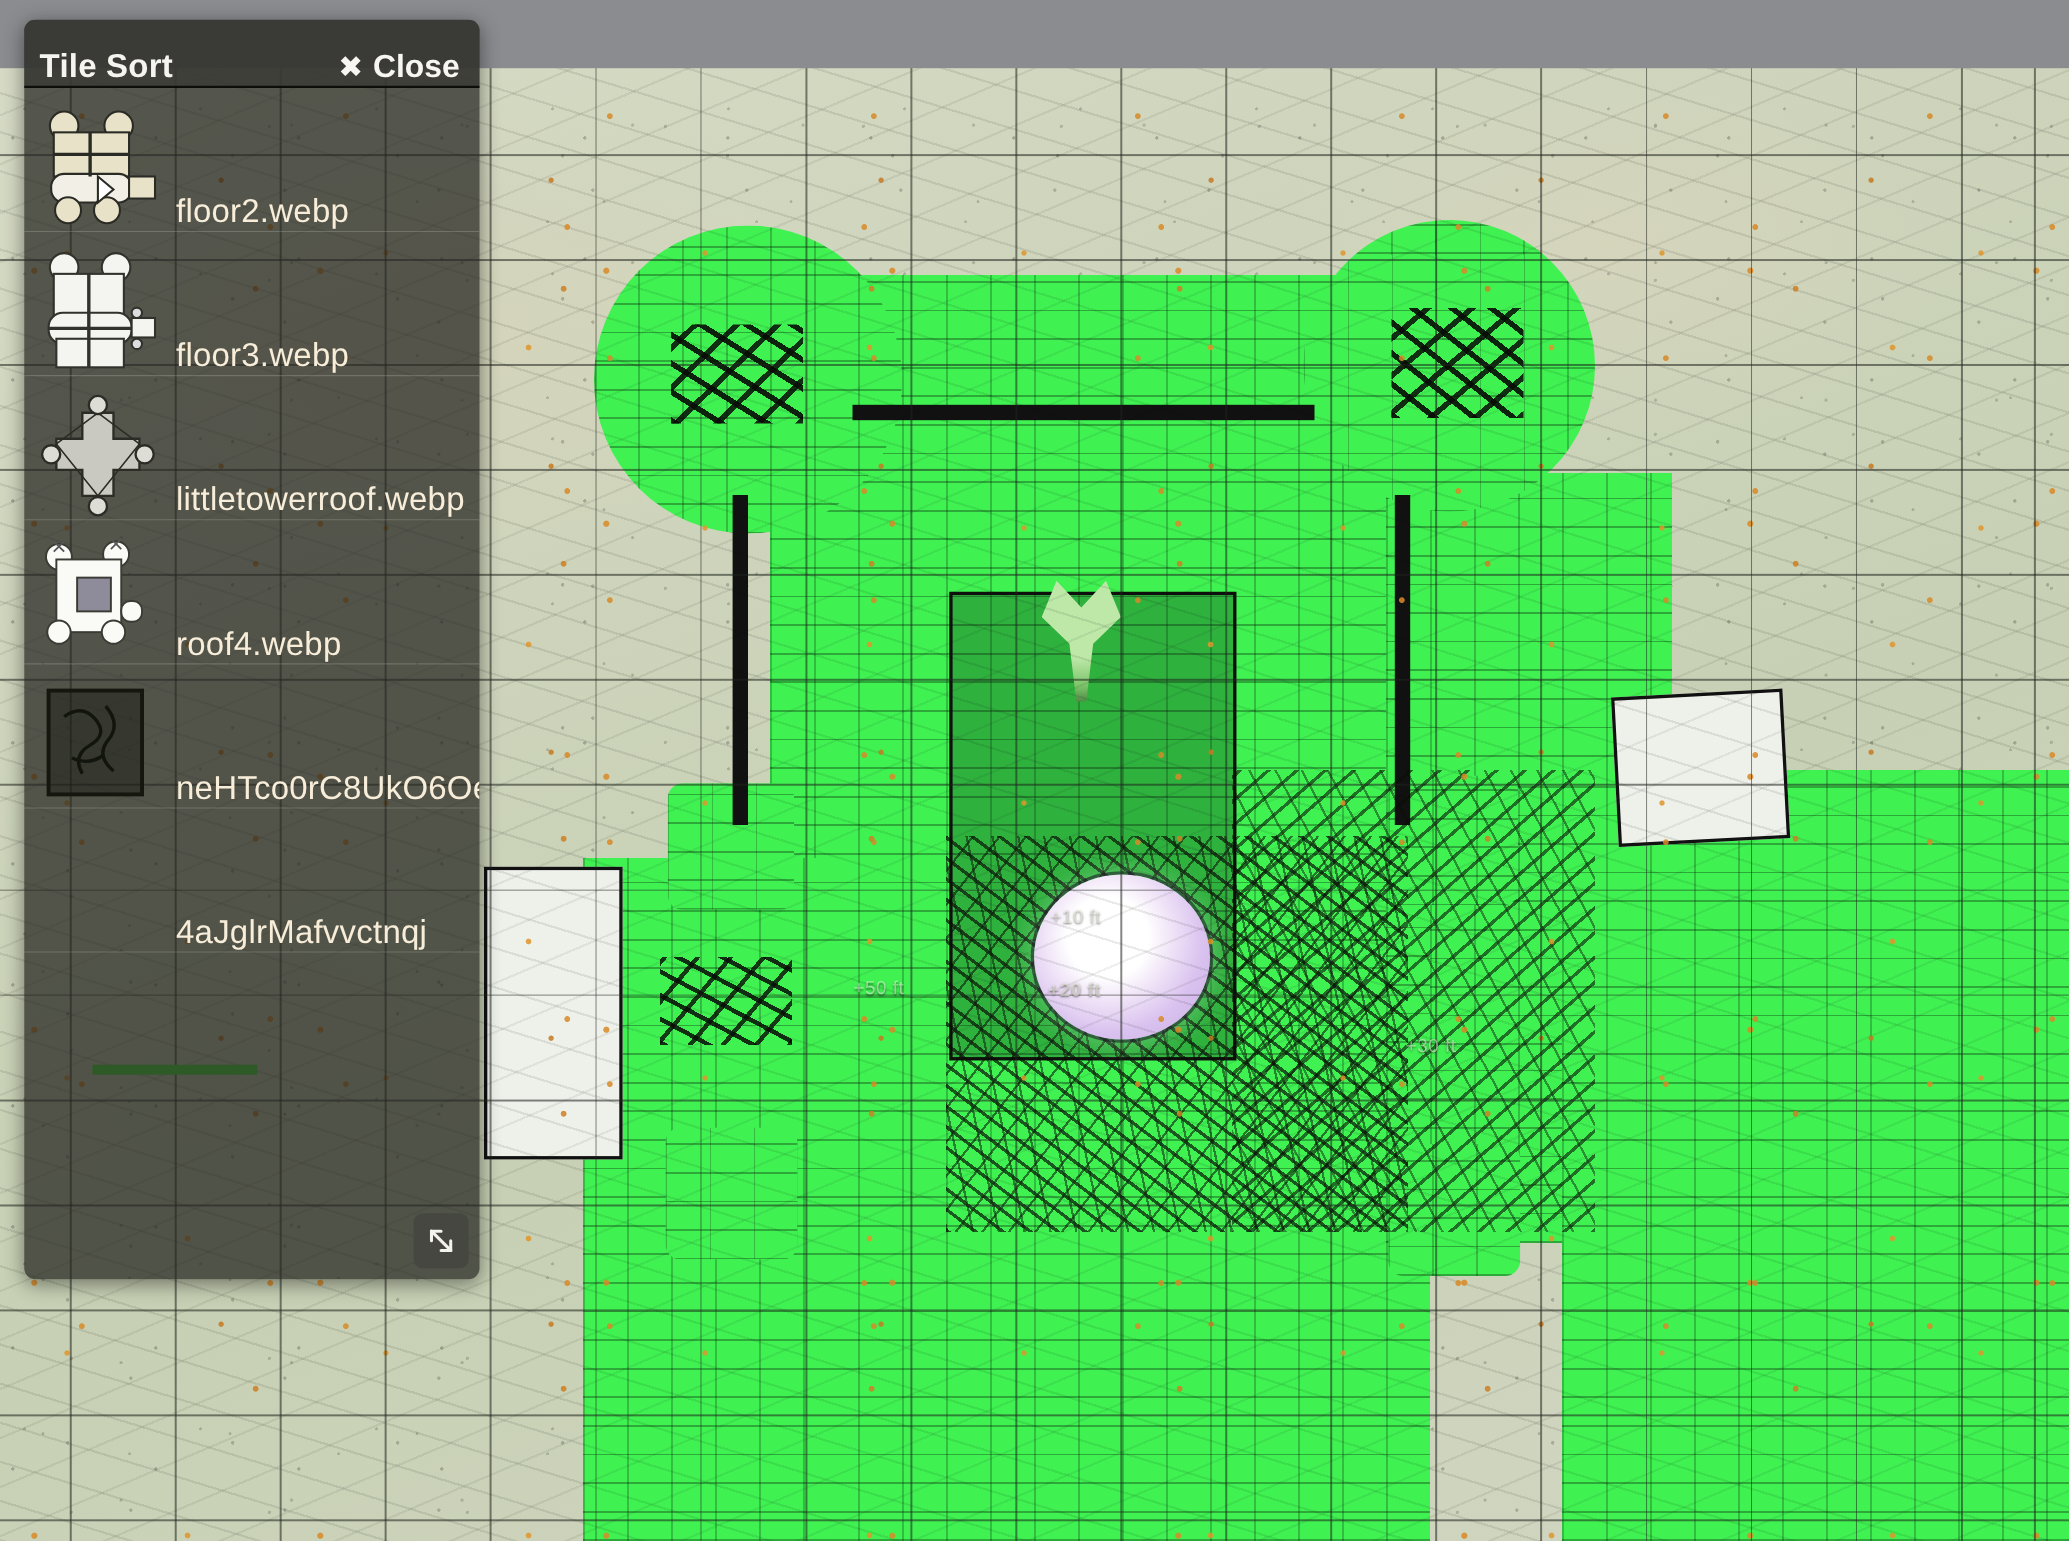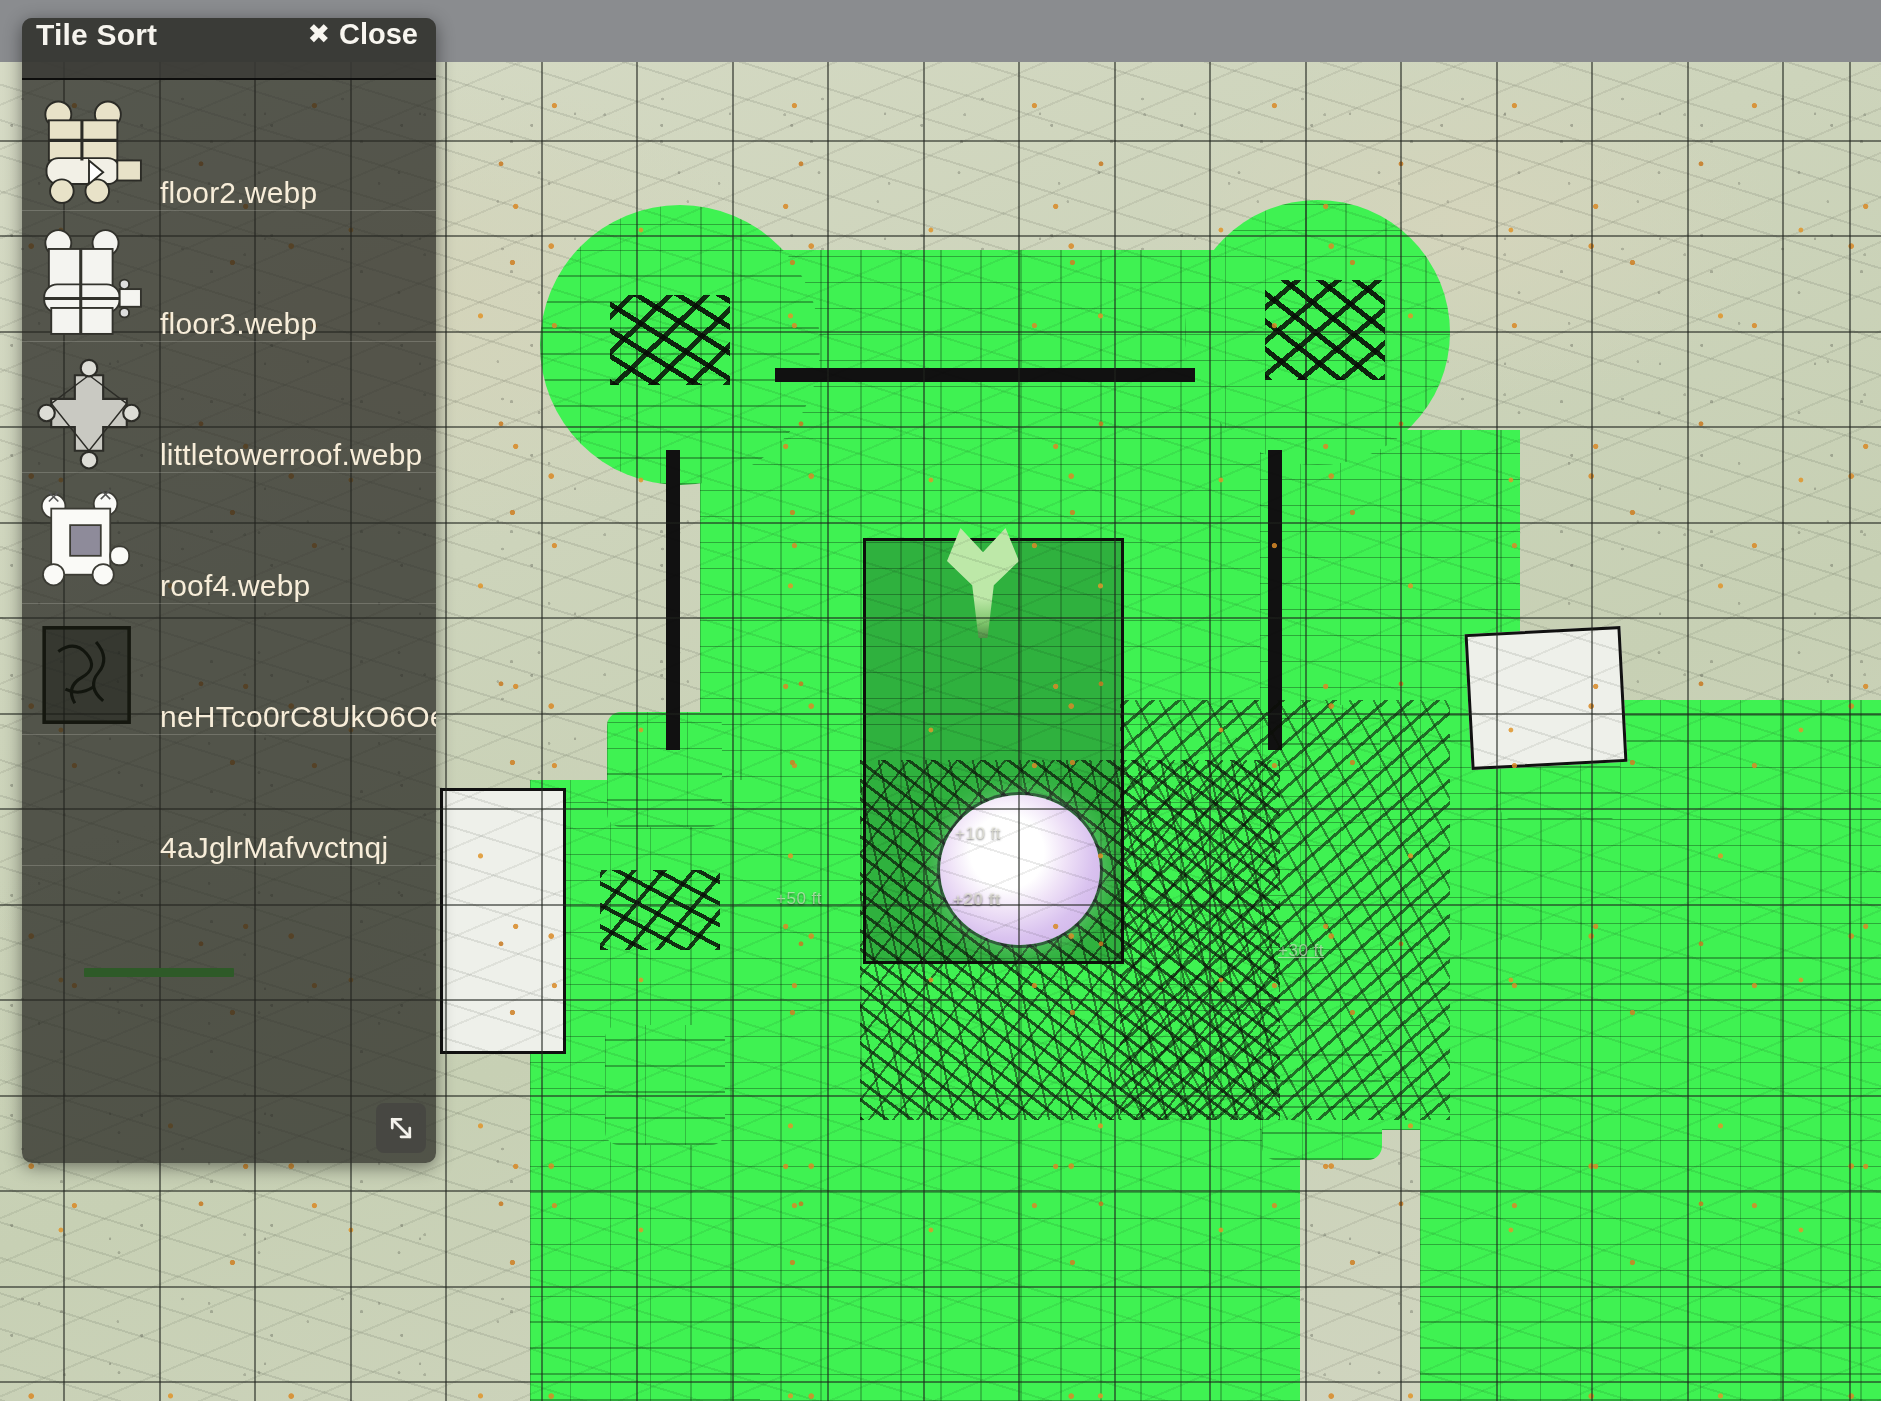--- a/index.html
+++ b/index.html
@@ -97,21 +97,21 @@
   
   #tile-sort-panel{
     position:absolute;left:22px;top:18px;width:414px;height:1145px;
     border-radius:10px;overflow:hidden;
     background:rgba(34,34,31,.72);
     box-shadow:0 4px 18px rgba(0,0,0,.45);
     display:flex;flex-direction:column;
   }
   #panel-header{
     height:62px;flex:0 0 62px;
-    display:flex;align-items:flex-start;justify-content:space-between;
+    display:flex;align-items:flex-end;justify-content:space-between;
     padding:0 18px 0 14px;
     background:rgba(58,58,54,.80);
     border-bottom:2px solid rgba(5,5,5,.85);
     box-sizing:border-box;
   }
   #panel-title{
     color:#f6f4ee;font-size:30px;font-weight:600;letter-spacing:.2px;
   }
   #close-button{
     display:flex;align-items:center;gap:9px;
@@ -220,21 +220,21 @@
                 repeating-linear-gradient(-23deg, rgba(20,24,16,.14) 0 2px, transparent 2px 41px);
               mix-blend-mode:multiply;"></div>
 
   <div class="leaves"></div>
   <div class="grid"></div>
   <div class="fog-top"></div>
 
   <div class="elev-label" style="left:955px;top:788px;margin-top:36px;">+10 ft</div>
   <div class="elev-label" style="left:953px;top:890px;font-weight:bold;">+20 ft</div>
   <div class="elev-label" style="left:776px;top:889px;">+50 ft</div>
-  <div class="elev-label" style="left:1278px;top:941px;text-decoration:underline;">+30 ft</div>
+  <div class="elev-label" style="left:1278px;top:941px;">+30 ft</div>
 </div>
 
 <div id="tile-sort-panel">
 
   <div id="panel-header">
     <div id="panel-title">Tile Sort</div>
     <div id="close-button">
       <span class="x">✖</span>
       <span>Close</span>
     </div>

